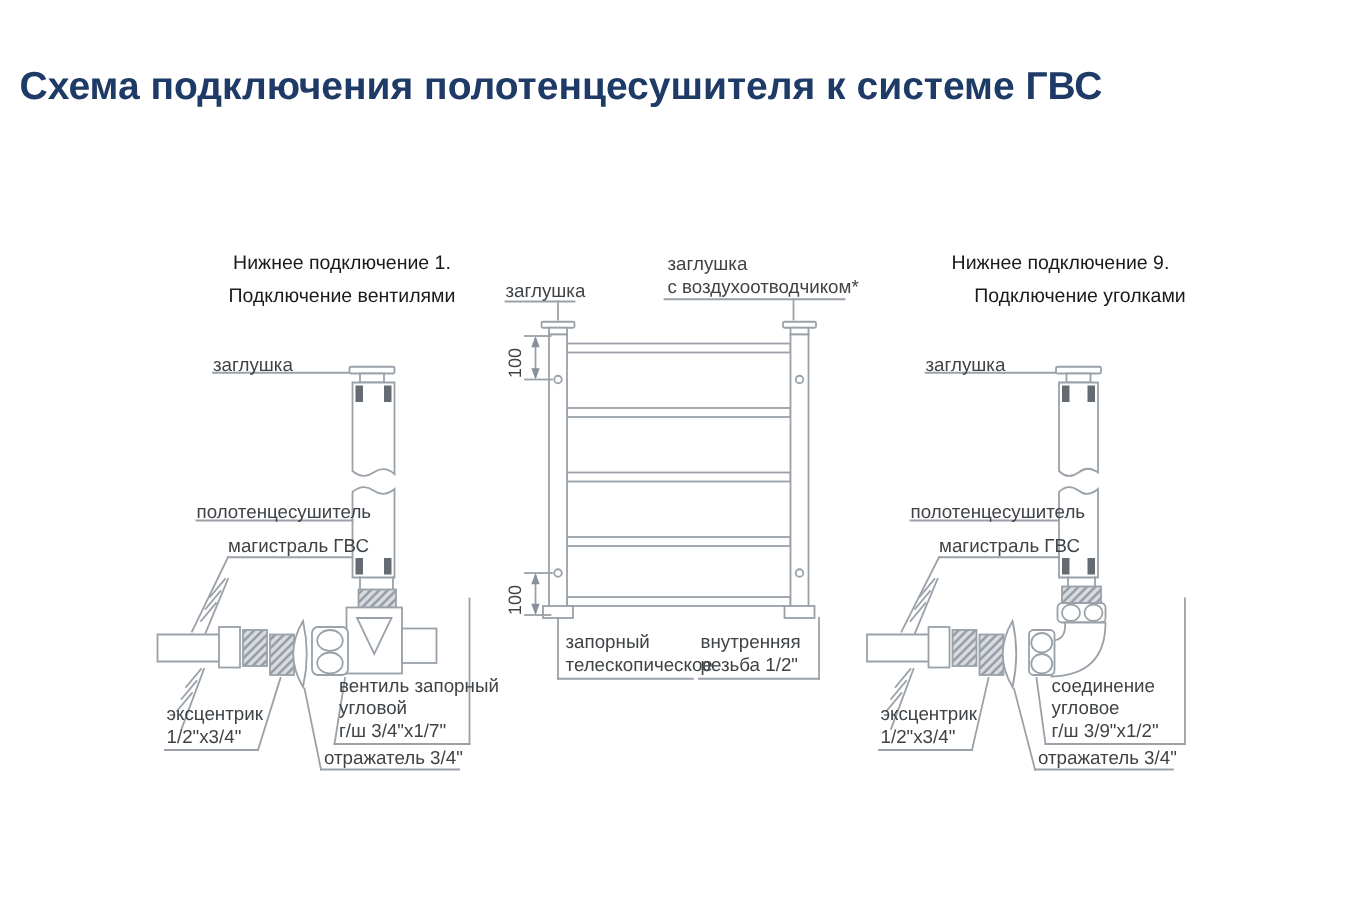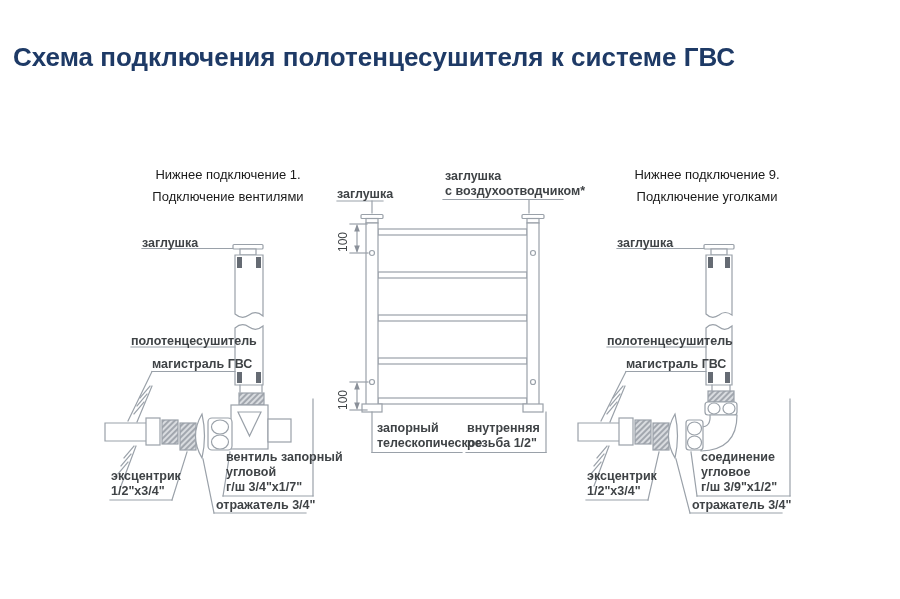--- a/index.html
+++ b/index.html
@@ -4,22 +4,22 @@
 <style>
   html,body{margin:0;padding:0;background:#ffffff;}
   .page{position:relative;width:900px;height:599px;background:#ffffff;overflow:hidden;
         font-family:"Liberation Sans",sans-serif;}
   .title{position:absolute;top:42px;left:0;width:100%;margin:0;text-align:left;
          font-size:26px;font-weight:bold;color:#1e3a66;padding-left:13px;}
   .sec-h{position:absolute;width:220px;text-align:center;font-size:13px;font-weight:normal;color:#1a1a1a;}
   #h-l1{left:118px;top:167px}
   #h-l2{left:118px;top:189px}
   #h-r1{left:597px;top:167px}
-  #h-r2{left:597px;top:189px}
-  .lbl{position:absolute;font-size:12.5px;color:#3f4346;white-space:pre-line;line-height:15px;font-weight:bold;}
+  #h-r2{left:610px;top:189px}
+  .lbl{position:absolute;font-size:12.5px;color:#3f4346;white-space:pre-line;line-height:15px;}
   #l-cap{left:142px;top:236px}
   #l-rail{left:131px;top:334px}
   #l-main{left:152px;top:357px}
   #l-ecc{left:111px;top:469px}
   #l-valve{left:226px;top:450px}
   #l-refl{left:216px;top:498px}
   #c-cap{left:337px;top:187px}
   #c-vent{left:445px;top:169px}
   #c-mount{left:377px;top:421px}
   #c-thread{left:467px;top:421px}

